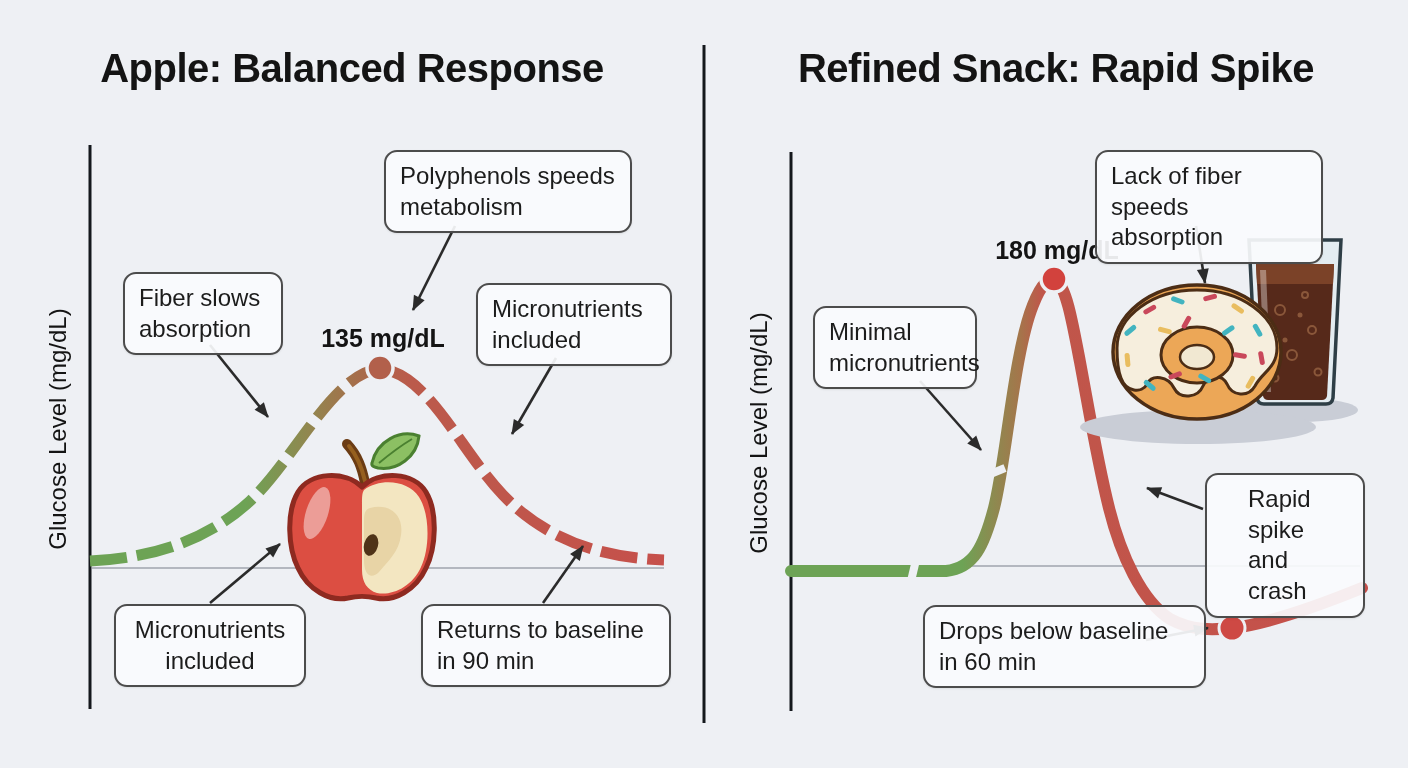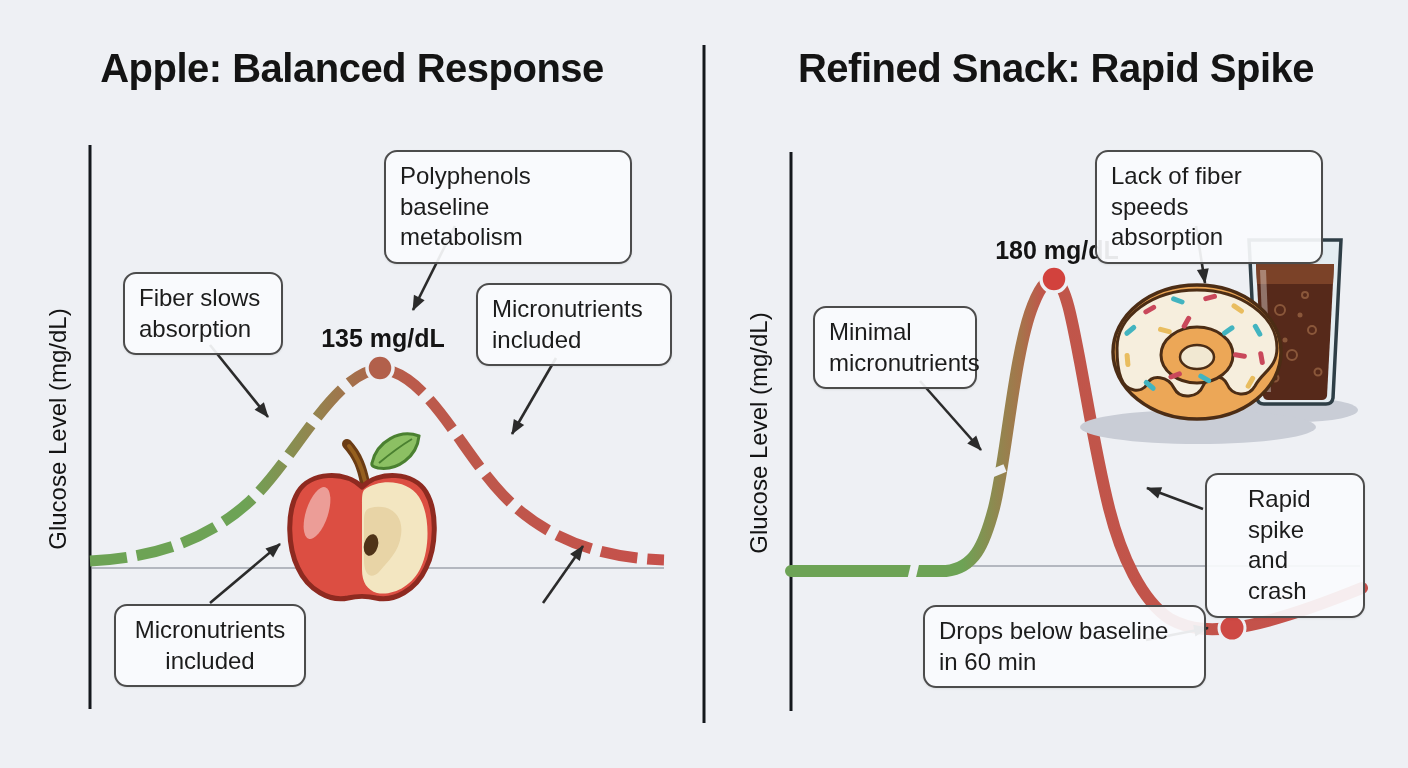--- a/index.html
+++ b/index.html
@@ -163,22 +163,23 @@
   <div class="panel-title left">Apple: Balanced Response</div>
   <div class="panel-title right">Refined Snack: Rapid Spike</div>
 
   <div class="yaxis-label" style="left:-92px;top:414px;">Glucose Level (mg/dL)</div>
   <div class="yaxis-label" style="left:609px;top:418px;">Glucose Level (mg/dL)</div>
 
   <div class="peak-label" style="left:383px;top:324px;">135 mg/dL</div>
   <div class="peak-label" style="left:1057px;top:236px;">180 mg/dL</div>
 
   <div class="callout" style="left:123px;top:272px;width:160px;">Fiber slows absorption</div>
-  <div class="callout" style="left:384px;top:150px;width:248px;">Polyphenols baseline metabolism</div>
+  <div class="callout" style="left:384px;top:150px;width:248px;">Polyphenols speeds metabolism</div>
   <div class="callout" style="left:476px;top:283px;width:196px;">Micronutrients included</div>
   <div class="callout center" style="left:114px;top:604px;width:192px;">Micronutrients included</div>
+  <div class="callout" style="left:421px;top:604px;width:250px;">Returns to baseline in 90 min</div>
 
   <div class="callout" style="left:1095px;top:150px;width:228px;">Lack of fiber speeds absorption</div>
   <div class="callout" style="left:813px;top:306px;width:164px;">Minimal micronutrients</div>
   <div class="callout" style="left:1205px;top:473px;width:160px;padding-left:41px;">Rapid spike and crash</div>
   <div class="callout" style="left:923px;top:605px;width:283px;">Drops below baseline in 60 min</div>
 
 </div>
 
 </body></html>

